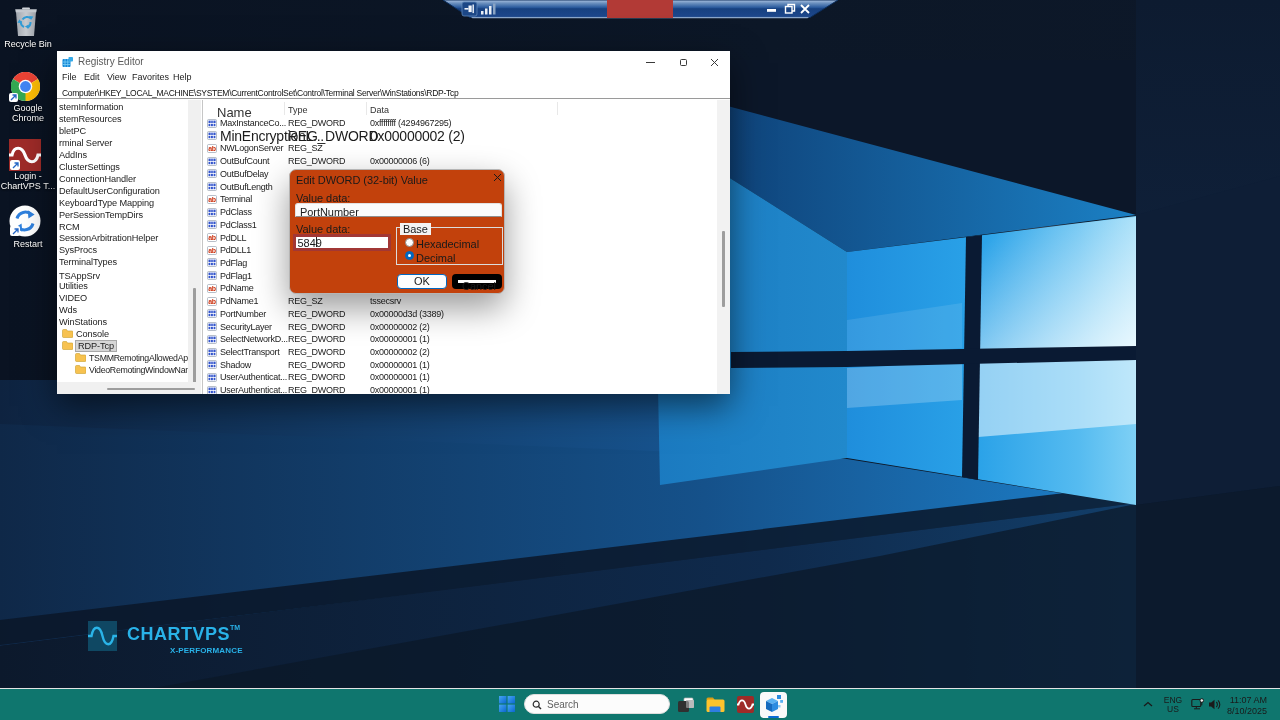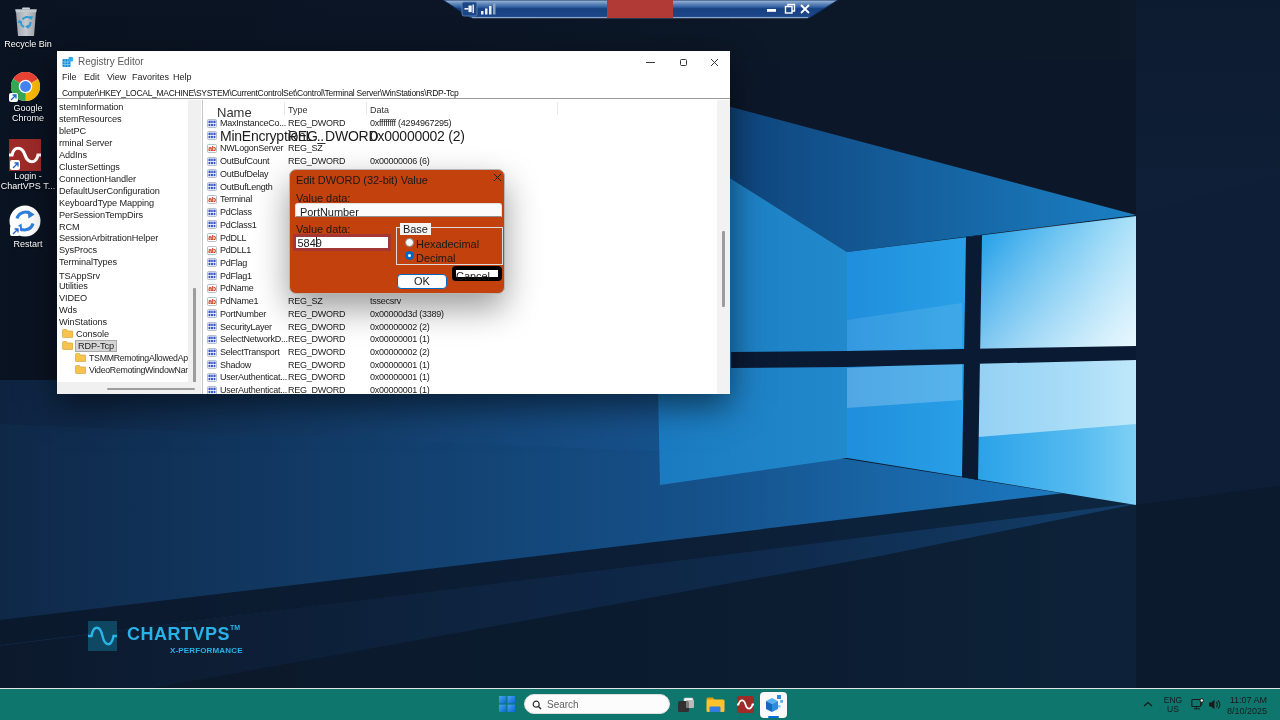--- a/index.html
+++ b/index.html
@@ -605,21 +605,21 @@
 <div class="abs" style="left:20px;top:0;width:1px;height:10px;background:#222"></div>
       </div>
 <div class="abs" style="left:106px;top:57px;width:107px;height:38px;border:1px solid #dcdcdc"></div>
 <div class="abs" style="left:110px;top:52.5px;background:#f3f3f3;padding:0 3px">Base</div>
 <div class="abs" style="left:114.5px;top:67.5px;width:9px;height:9px;border:1px solid #8a8a8a;border-radius:50%;background:#fff"></div>
 <div class="abs" style="left:126px;top:68px">Hexadecimal</div>
 <div class="abs" style="left:114.5px;top:81px;width:9px;height:9px;border:1px solid #0067c0;border-radius:50%;background:#0067c0"></div>
 <div class="abs" style="left:117.5px;top:84px;width:3.4px;height:3.4px;border-radius:50%;background:#fff"></div>
 <div class="abs" style="left:126px;top:81.5px">Decimal</div>
 <div class="abs" style="left:107px;top:104px;width:50px;height:14.5px;background:#fdfdfd;border:1px solid #0067c0;border-radius:4px;text-align:center;line-height:13px">OK</div>
-<div class="abs" style="left:162px;top:96px;width:50px;height:14.5px;background:#fdfdfd;border:4px solid #000000;border-radius:4px;text-align:left;line-height:13px">Cancel</div>
+<div class="abs" style="left:162px;top:104px;width:50px;height:14.5px;background:#fdfdfd;border:6px solid #000000;border-radius:4px;text-align:right;line-height:13px">Cancel</div>
 </div>
 
 <div id="taskbar" class="abs" style="left:0;top:688px;width:1280px;height:32px;background:#0f766e;border-top:1px solid #e3e3e3;font-size:9px;color:#1a1a1a">
 <svg class="abs" style="left:499px;top:7px" width="16" height="16" viewBox="0 0 16 16">
 <defs>
           <linearGradient id="wlg" x1="0" y1="0" x2="1" y2="1">
             <stop offset="0" stop-color="#46a6f2"></stop>
             <stop offset="1" stop-color="#0a66d0"></stop>
           </linearGradient>
         </defs>

